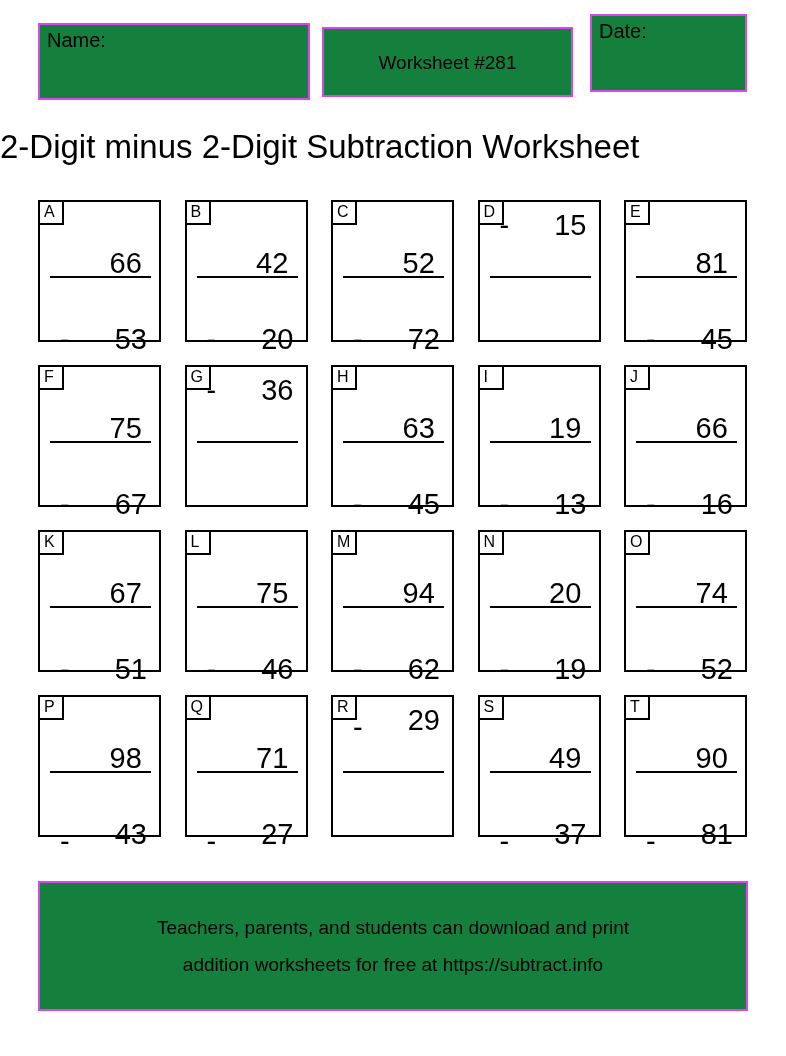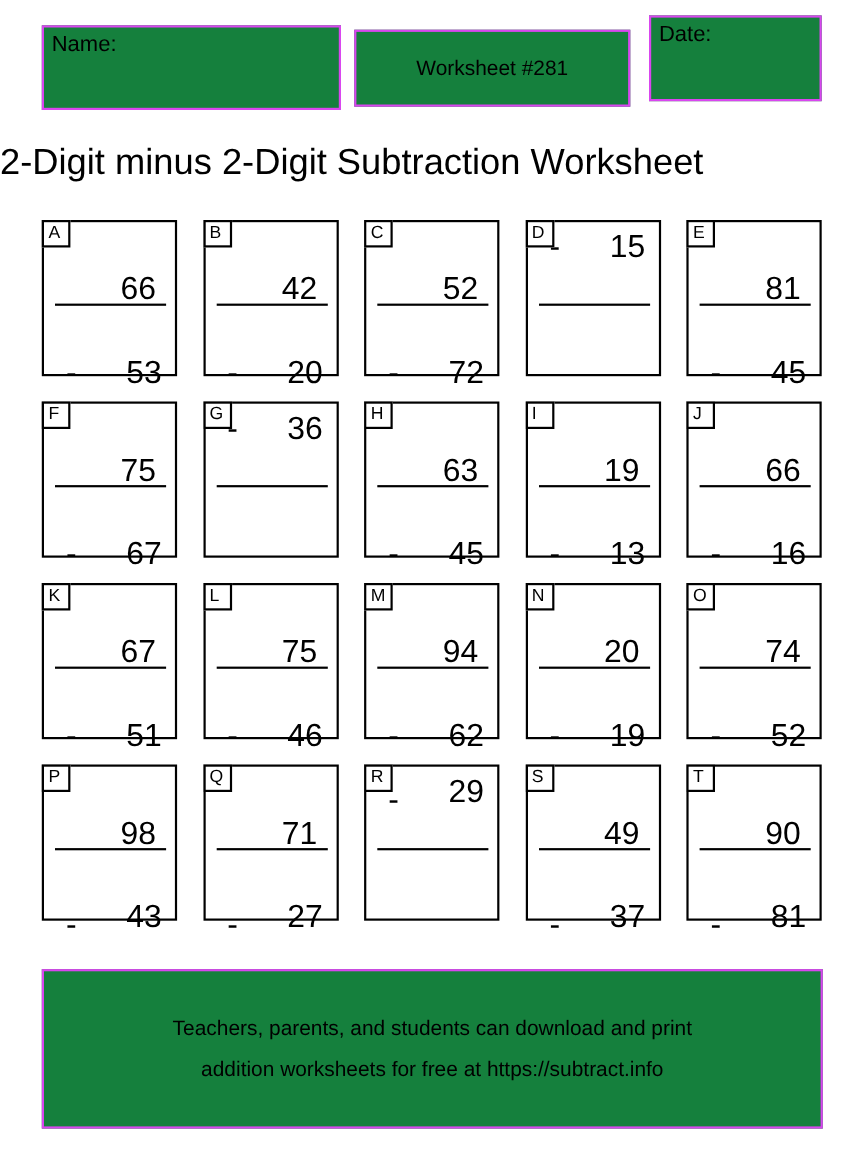--- a/index.html
+++ b/index.html
@@ -87,21 +87,21 @@
   .minus-low .op { position: relative; top: 7px; }
   .answer-line {
     position: absolute; left: 10px; right: 8px; top: 74px;
     height: 0;
     border-top: 2px solid #000000;
   }
 
   
   .footer-box {
     position: absolute; left: 38px; top: 881px;
-    width: 710px; height: 145px;
+    width: 710px; height: 130px;
     display: flex; flex-direction: column;
     justify-content: center; align-items: center;
     text-align: center;
     font-size: 19px; line-height: 37px;
   }
 </style>
 </head>
 <body>
 
 <div class="page">

